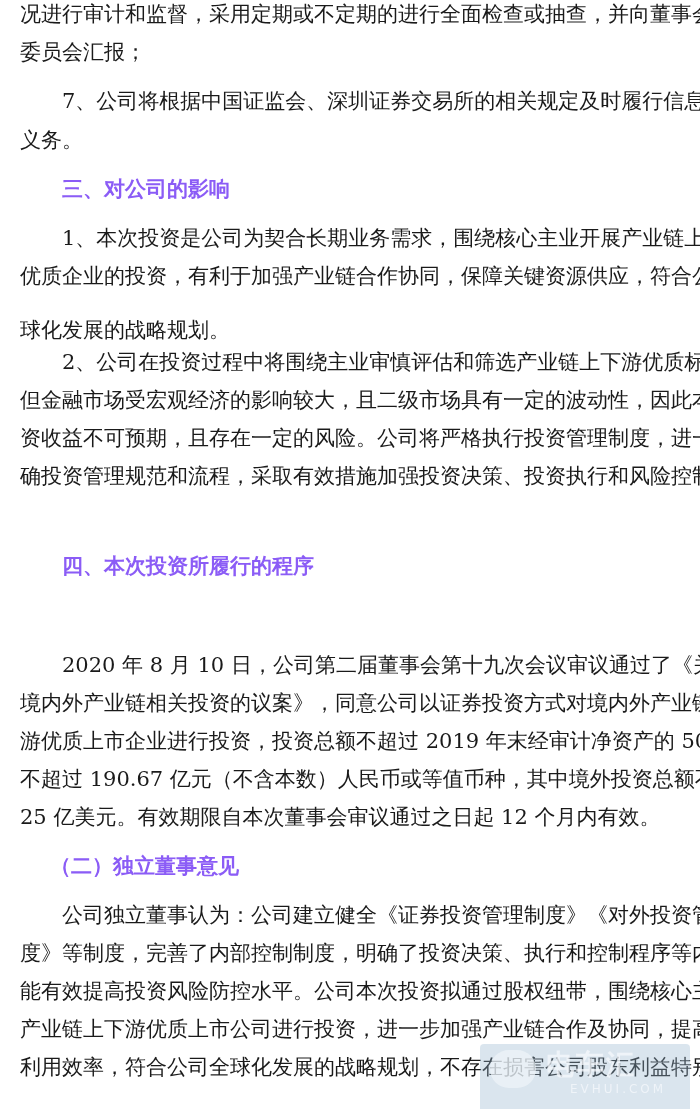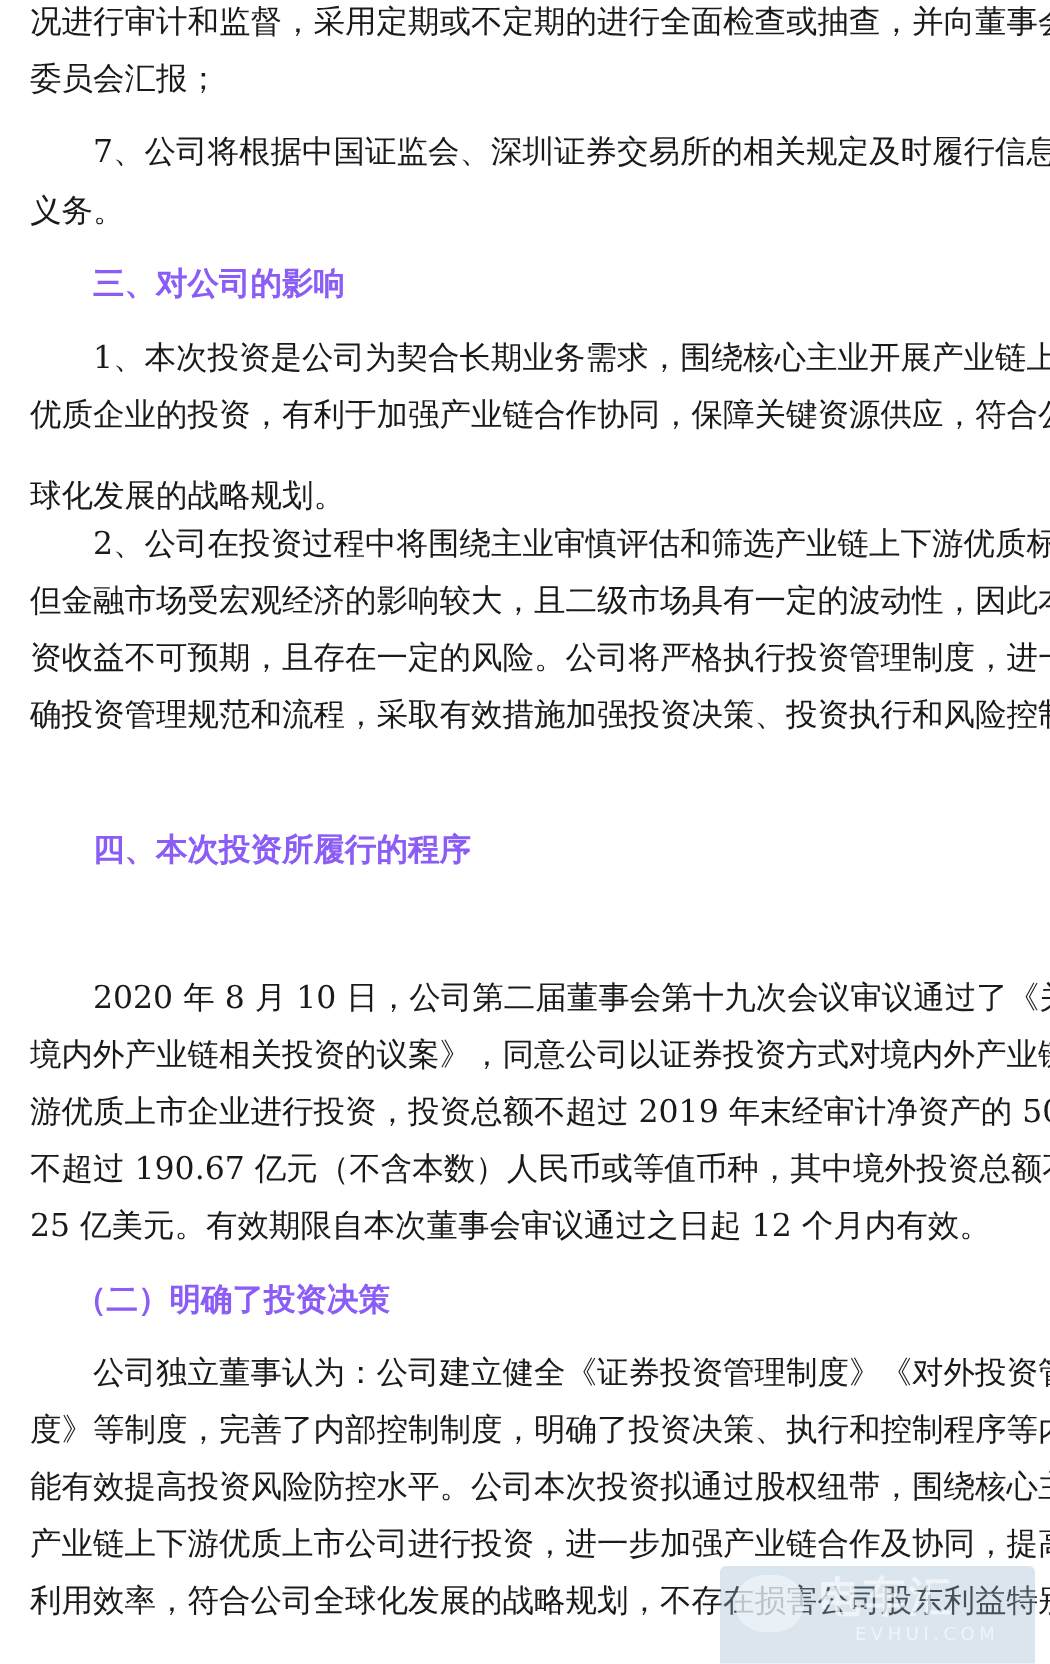--- a/index.html
+++ b/index.html
@@ -117,21 +117,21 @@
 
   <div class="heading" style="top:552px;">四、本次投资所履行的程序</div>
 
 
   <div class="line indent" style="top:651px;">2020 年 8 月 10 日，公司第二届董事会第十九次会议审议通过了《关于开展</div>
   <div class="line" style="top:689px;">境内外产业链相关投资的议案》，同意公司以证券投资方式对境内外产业链上下</div>
   <div class="line" style="top:727px;">游优质上市企业进行投资，投资总额不超过 2019 年末经审计净资产的 50%，即</div>
   <div class="line" style="top:765px;">不超过 190.67 亿元（不含本数）人民币或等值币种，其中境外投资总额不超过</div>
   <div class="line short" style="top:803px;">25 亿美元。有效期限自本次董事会审议通过之日起 12 个月内有效。</div>
 
-  <div class="heading sub" style="top:852px;">（二）明确了投资决策</div>
+  <div class="heading sub" style="top:852px;">（二）独立董事意见</div>
 
   <div class="line indent" style="top:901px;">公司独立董事认为：公司建立健全《证券投资管理制度》《对外投资管理制</div>
   <div class="line" style="top:939px;">度》等制度，完善了内部控制制度，明确了投资决策、执行和控制程序等内容，</div>
   <div class="line" style="top:977px;">能有效提高投资风险防控水平。公司本次投资拟通过股权纽带，围绕核心主业对</div>
   <div class="line" style="top:1015px;">产业链上下游优质上市公司进行投资，进一步加强产业链合作及协同，提高资源</div>
   <div class="line" style="top:1053px;">利用效率，符合公司全球化发展的战略规划，不存在损害公司股东利益特别是中</div>
 
   <div class="watermark">
     <div class="wm-logo"></div>
     <div class="wm-text">电车汇</div>

